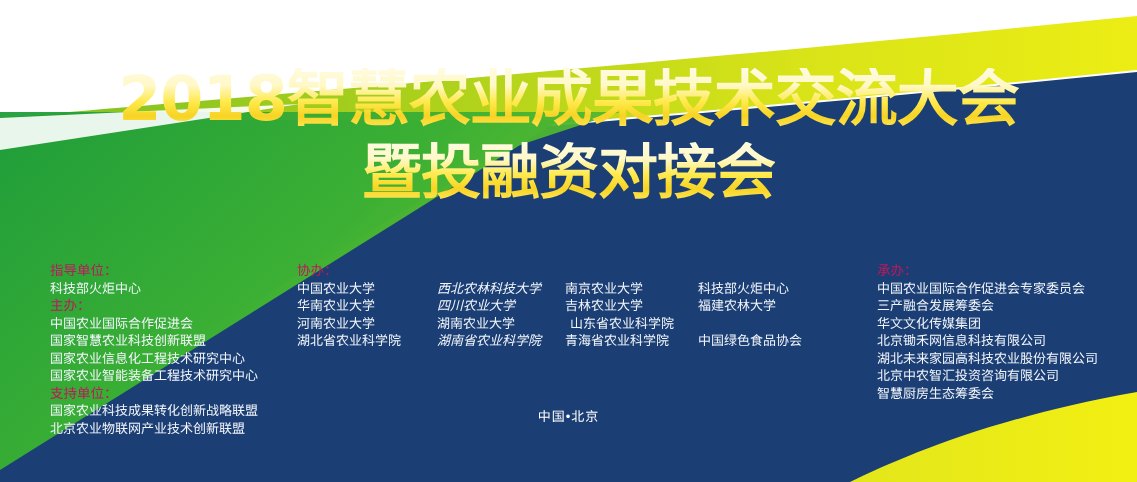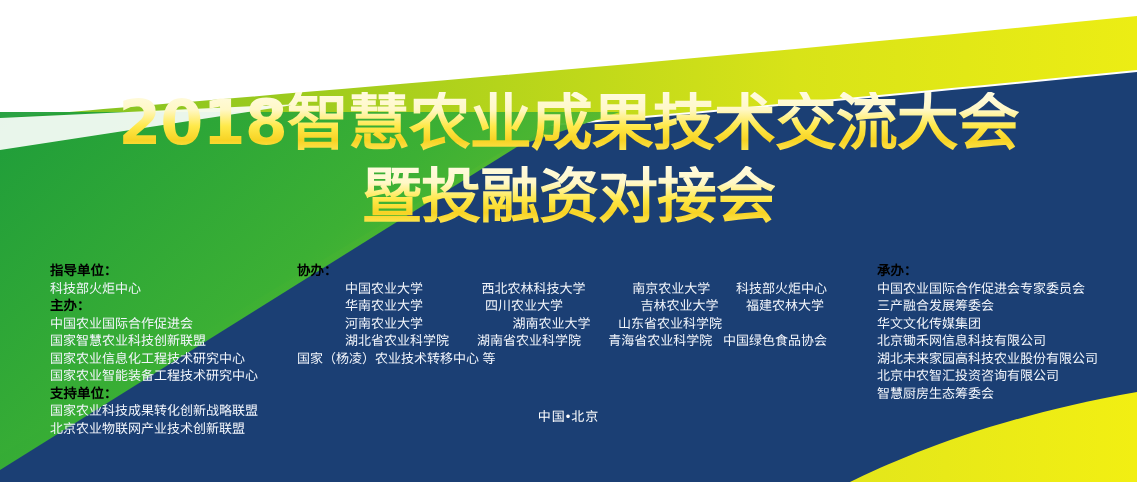--- a/index.html
+++ b/index.html
@@ -16,21 +16,21 @@
     background:#ffffff;
   }
 
   
   .bg-layer{position:absolute;inset:0;width:1137px;height:482px;}
   .bg-layer svg{display:block;width:1137px;height:482px;}
 
   
   #headline{
     position:absolute;
-    left:0; top:92px;
+    left:0; top:68px;
     width:1137px;
     text-align:center;
     pointer-events:none;
   }
   .title-line{
     font-family:"DejaVu Sans","Liberation Sans",sans-serif;
     font-weight:bold;
     letter-spacing:-1px;
     line-height:1;
     color:#ffef5a;
@@ -64,46 +64,46 @@
   .line2-wrap .title-line,.line2-wrap .title-stroke{font-size:60px;}
 
   
   #columns{
     position:absolute;
     left:0;top:262px;
     width:1137px;height:180px;
   }
   .col{position:absolute;top:0;color:#ffffff;}
   .col .head{
-    font-weight:bold;
+    font-weight:normal;
     font-size:13.5px;
     line-height:17.5px;
-    color:#000000;
+    color:#be185d;
     white-space:nowrap;
   }
   .col .item{
     font-size:13px;
     line-height:17.5px;
     color:#f2f5fb;
     white-space:nowrap;
   }
   #col-guide{left:50px;width:250px;}
   #col-coorg{left:297px;width:530px;}
   #col-host{left:833px;width:300px;margin-left:44px;}
 
   
-  .coorg-row{display:flex;line-height:17.5px;margin-left:48px;}
+  .coorg-row{display:flex;line-height:17.5px;}
   .coorg-row .cell{
     font-size:13px;
     color:#f2f5fb;
     white-space:nowrap;
   }
   .cell.c1{width:140px;}
-  .cell.c2{width:128px;}
-  .cell.c3{width:133px;text-align:center;}
+  .cell.c2{width:128px;font-style:italic;}
+  .cell.c3{width:133px;}
   .cell.c4{width:auto;}
   .coorg-tail{font-size:13px;line-height:17.5px;color:#f2f5fb;white-space:nowrap;}
 
   #venue{
     position:absolute;
     left:0;top:406px;
     width:1137px;
     text-align:center;
     font-size:13px;
     letter-spacing:1px;
@@ -200,21 +200,20 @@
         <span class="cell c1">河南农业大学</span>
         <span class="cell c3">湖南农业大学</span>
         <span class="cell c4">山东省农业科学院</span>
       </div>
       <div class="coorg-row">
         <span class="cell c1">湖北省农业科学院</span>
         <span class="cell c2">湖南省农业科学院</span>
         <span class="cell c3">青海省农业科学院</span>
         <span class="cell c4">中国绿色食品协会</span>
       </div>
-      <div class="coorg-tail">国家（杨凌）农业技术转移中心 等</div>
     </div>
 
     <div class="col" id="col-host">
       <div class="head">承办：</div>
       <div class="item">中国农业国际合作促进会专家委员会</div>
       <div class="item">三产融合发展筹委会</div>
       <div class="item">华文文化传媒集团</div>
       <div class="item">北京锄禾网信息科技有限公司</div>
       <div class="item">湖北未来家园高科技农业股份有限公司</div>
       <div class="item">北京中农智汇投资咨询有限公司</div>

